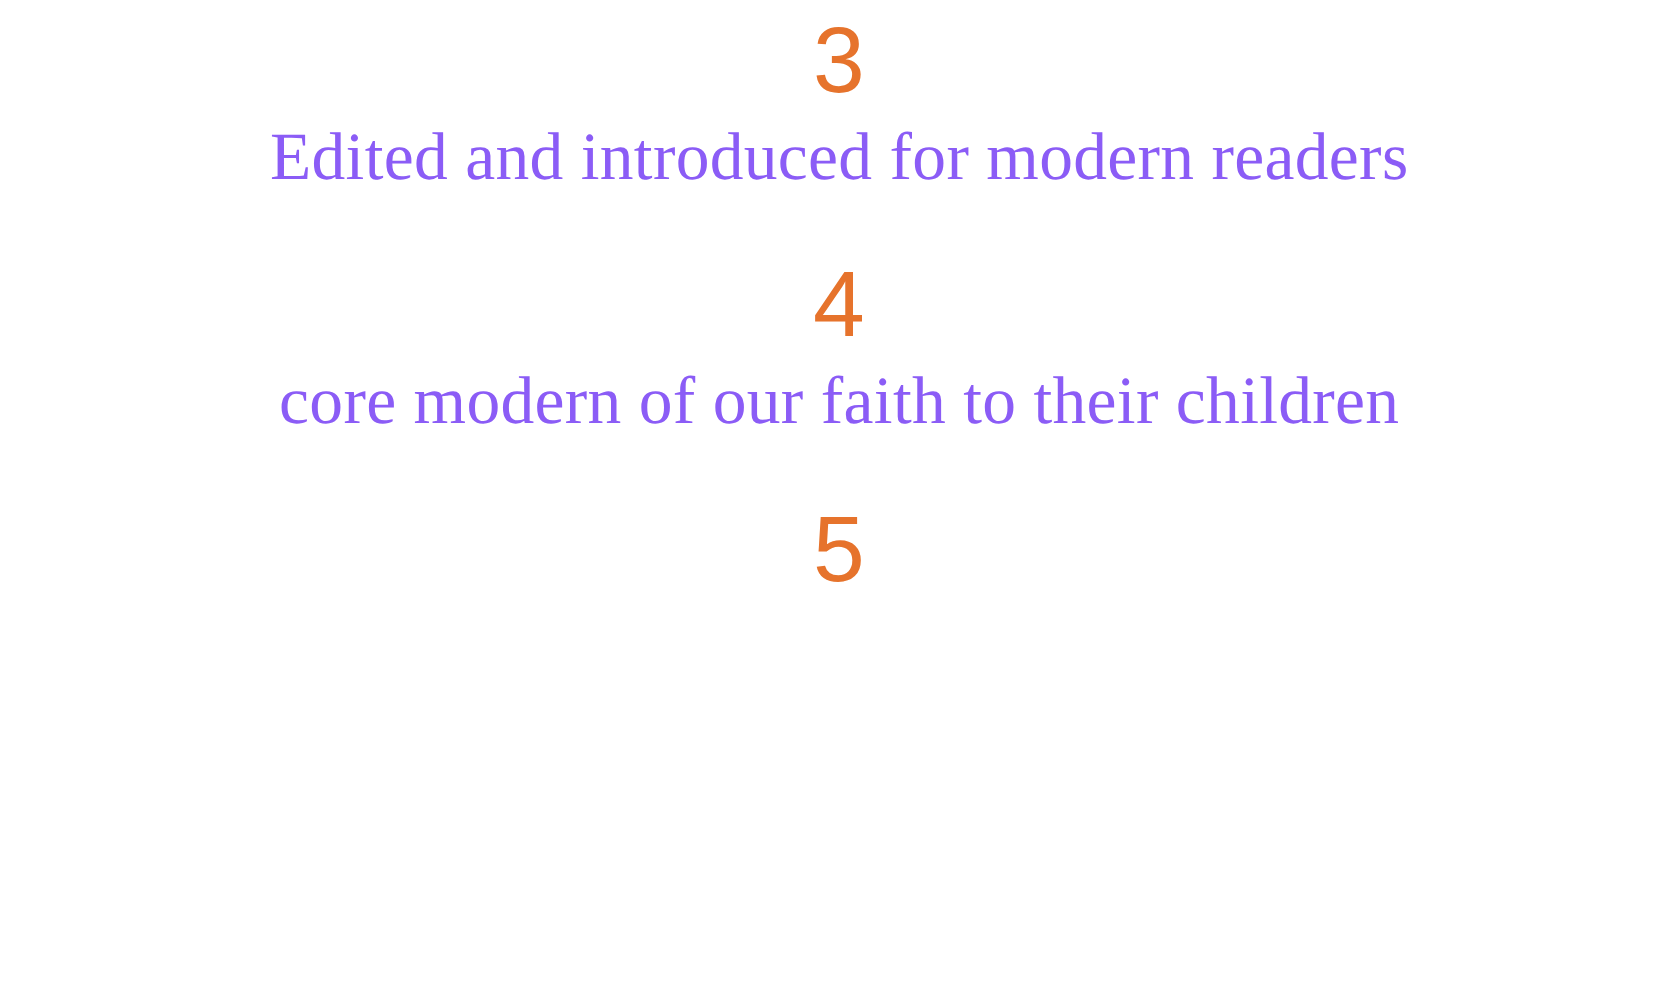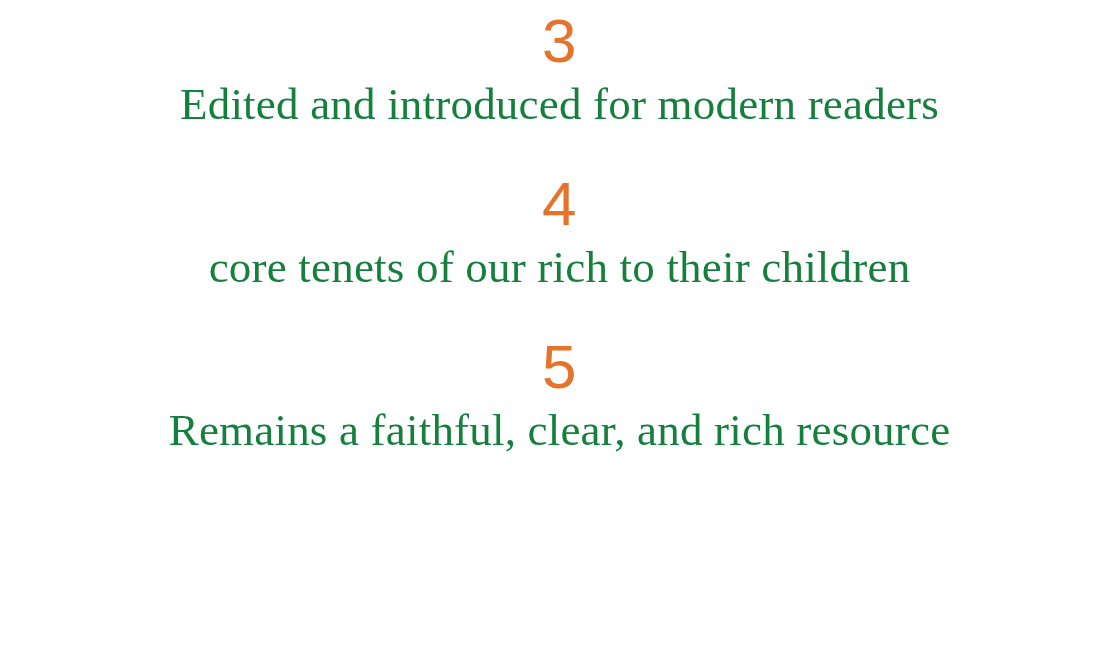--- a/index.html
+++ b/index.html
@@ -29,37 +29,36 @@
     font-size: 62px;
     line-height: 70px;
     color: #e6732c;
     letter-spacing: 0.5px;
   }
   .line {
     font-family: "Liberation Serif", serif;
     font-weight: 400;
     font-size: 45px;
     line-height: 57px;
-    color: #15803d;
+    color: #8b5cf6;
     letter-spacing: 0.2px;
   }
 </style>
 </head>
 <body>
 
 <div class="page">
 
   <section class="item">
     <div class="num">3</div>
     <div class="line">Edited and introduced for modern readers</div>
   </section>
 
   <section class="item">
     <div class="num">4</div>
-    <div class="line">core tenets of our rich to their children</div>
+    <div class="line">core modern of our faith to their children</div>
   </section>
 
   <section class="item">
     <div class="num">5</div>
-    <div class="line">Remains a faithful, clear, and rich resource</div>
   </section>
 
 </div>
 
 </body></html>

